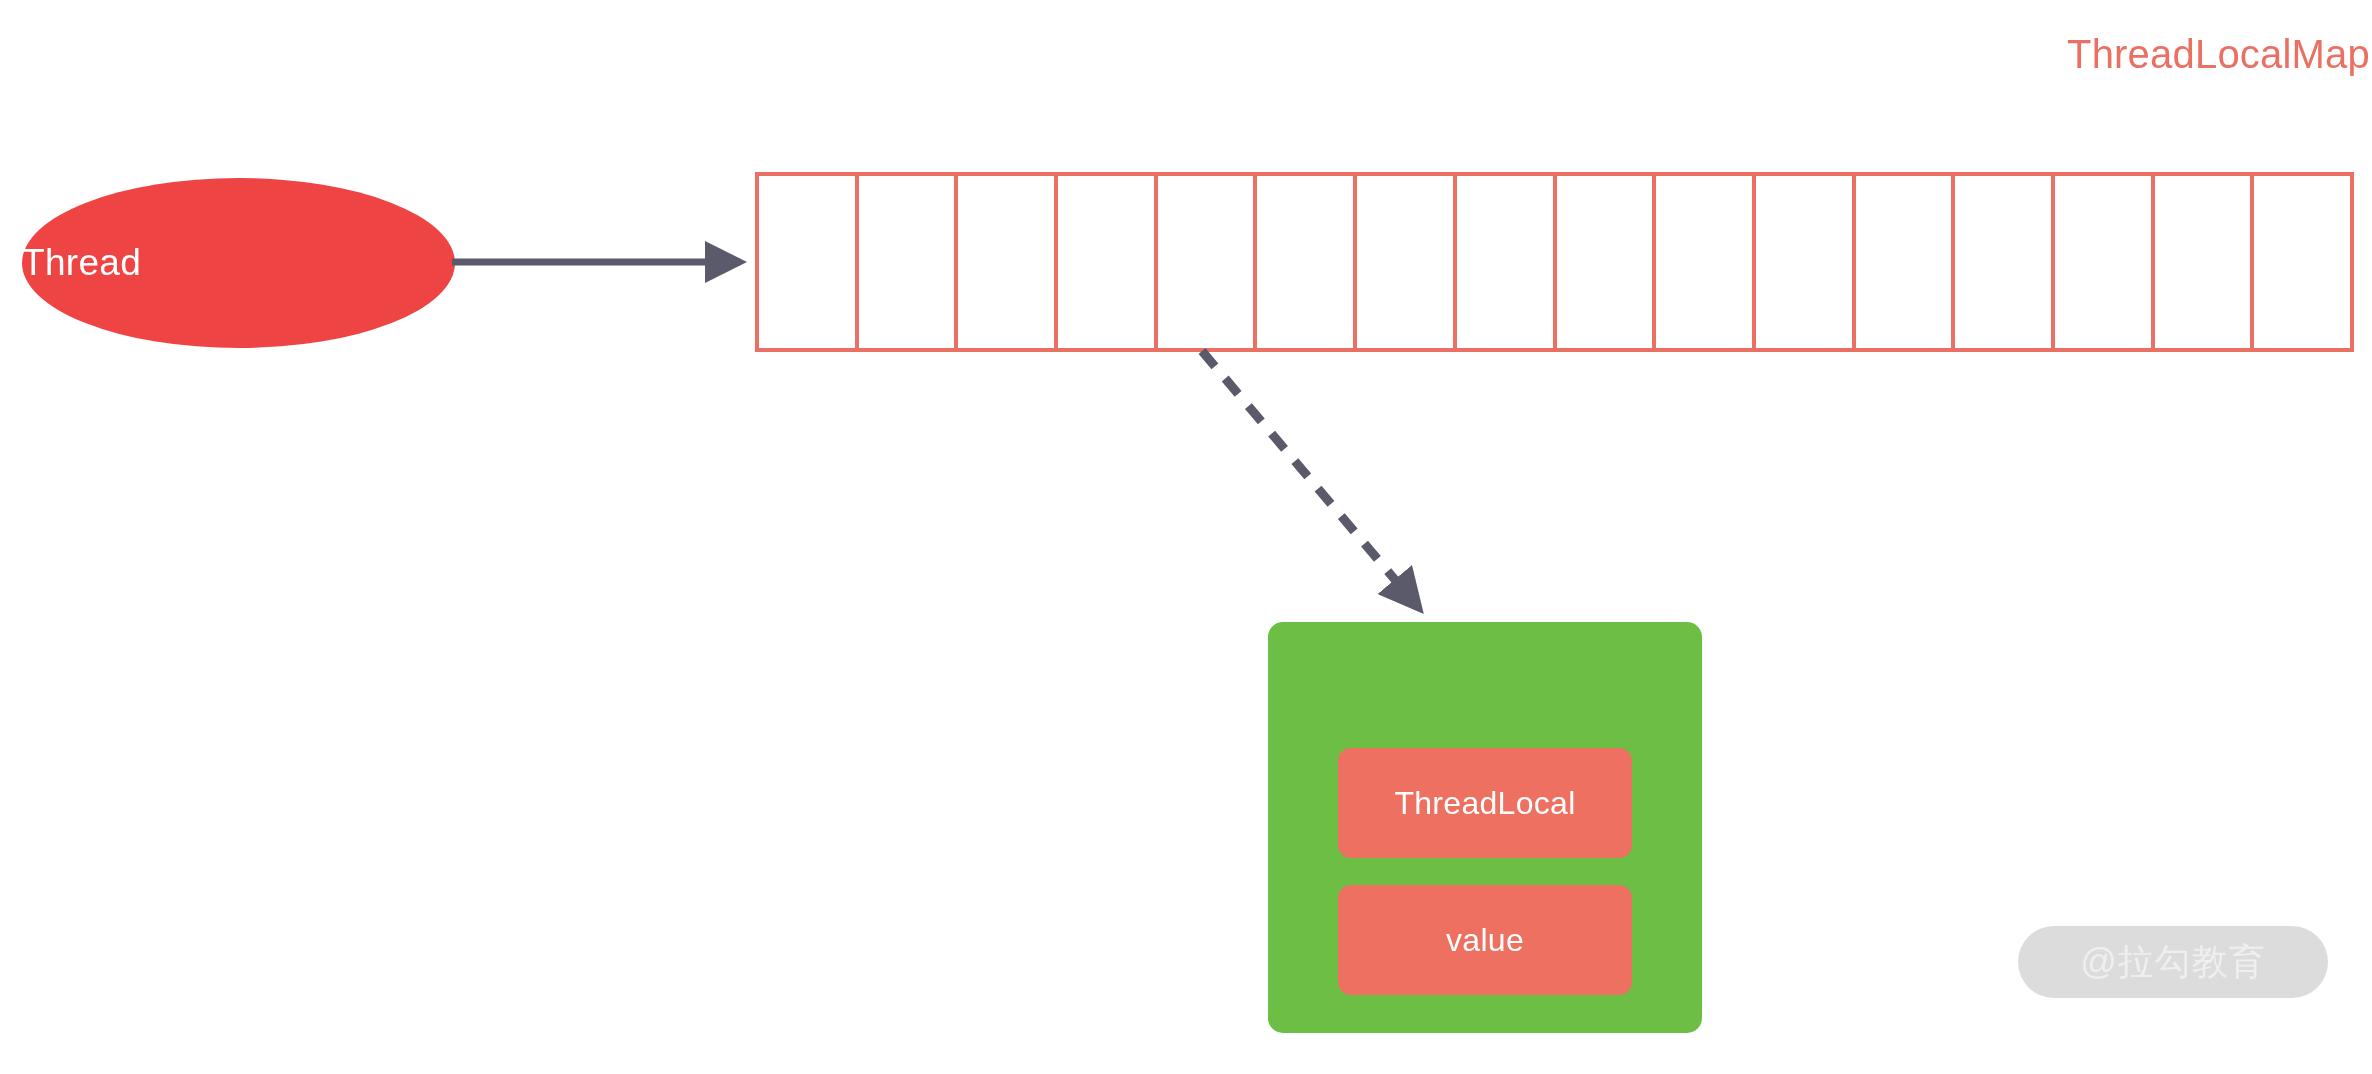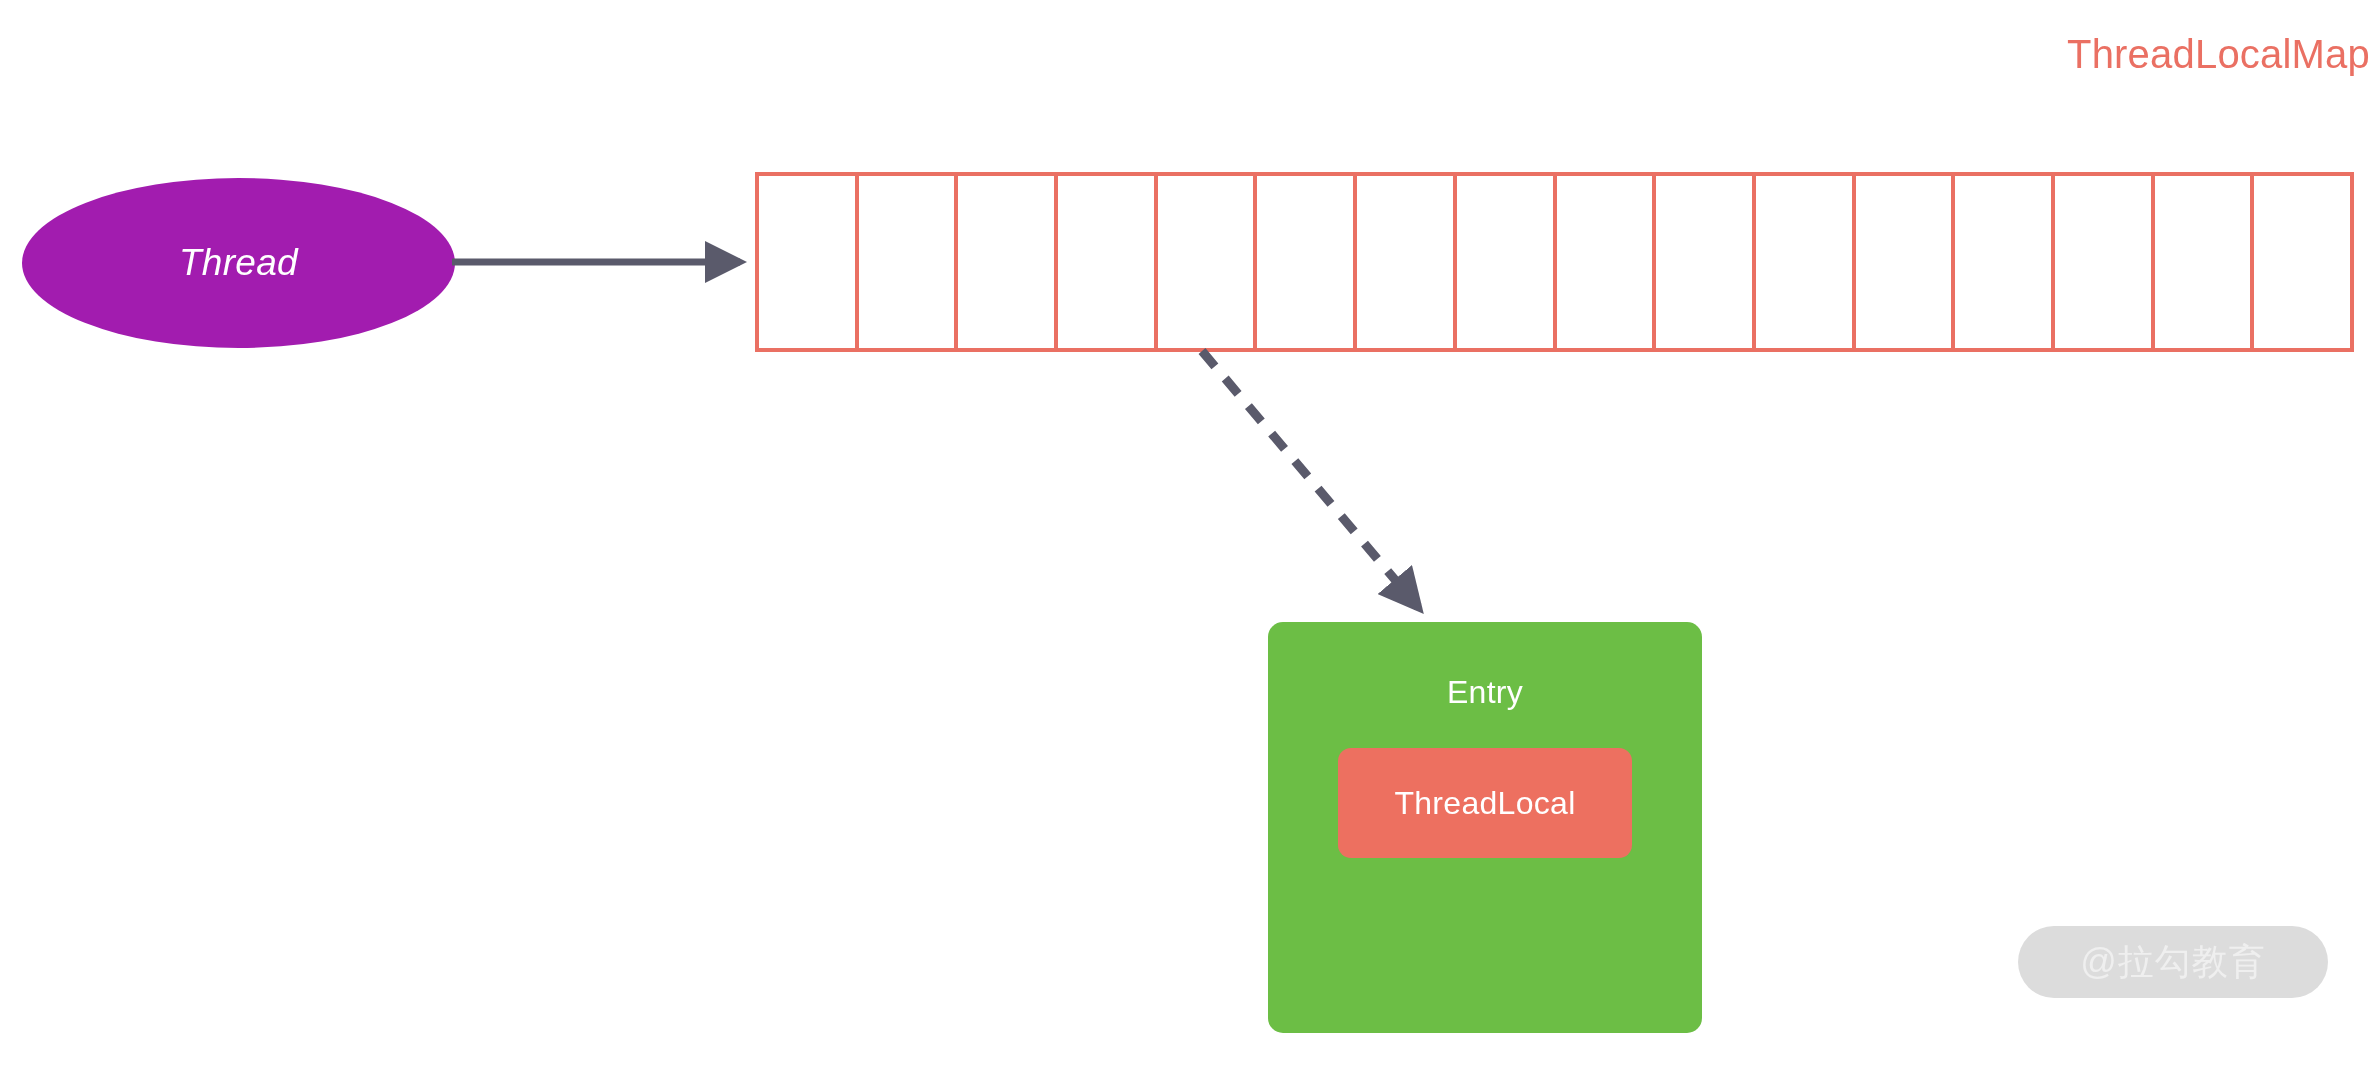--- a/index.html
+++ b/index.html
@@ -31,26 +31,24 @@
     white-space: nowrap;
   }
 
   
   #thread-node {
     position: absolute;
     left: 22px;
     top: 178px;
     width: 433px;
     height: 170px;
-    background: #a21caf;
+    background: #ef4444;
     border-radius: 50%;
     display: flex;
     align-items: center;
-    justify-content: center;
-    font-style: italic;
   }
   #thread-label {
     color: #ffffff;
     font-size: 37px;
     font-weight: 400;
     letter-spacing: 0.3px;
   }
 
   
   #thread-to-map-arrow {
@@ -195,25 +193,27 @@
   <svg id="slot-to-entry-arrow" viewBox="0 0 290 300">
     <defs>
       <marker id="dashed-head" markerWidth="5" markerHeight="5" refX="4" refY="2.5" orient="auto" markerUnits="strokeWidth">
         <path d="M0,0 L5,2.5 L0,5 z" fill="#5a5a6b"></path>
       </marker>
     </defs>
     <line x1="22" y1="16" x2="238" y2="272" stroke="#5a5a6b" stroke-width="9" stroke-dasharray="20 16" marker-end="url(#dashed-head)"></line>
   </svg>
 
   <div id="entry-node">
-    <div id="entry-title">Entry</div>
 
     <div id="entry-field-threadlocal" class="entry-field">
       <span class="entry-field-label">ThreadLocal</span>
     </div>
 
+    <div id="entry-field-value" class="entry-field">
+      <span class="entry-field-label">value</span>
+    </div>
   </div>
 
   <div id="watermark">
     <span id="watermark-text">@拉勾教育</span>
   </div>
 
 </div>
 
 </body></html>

